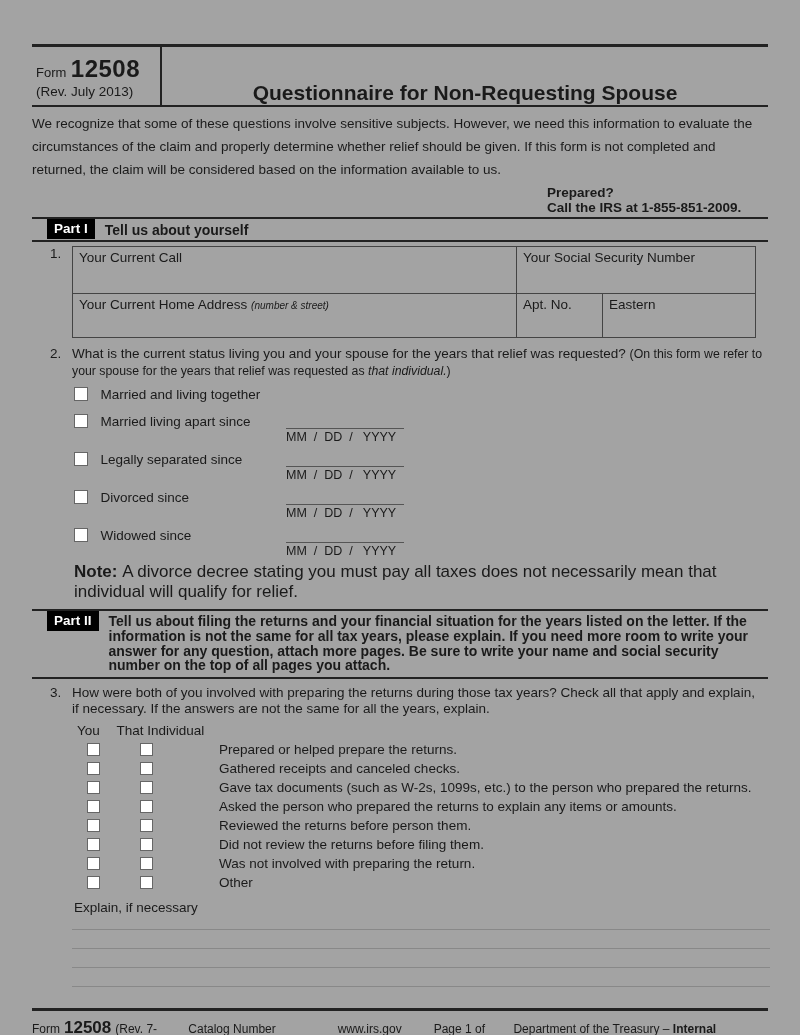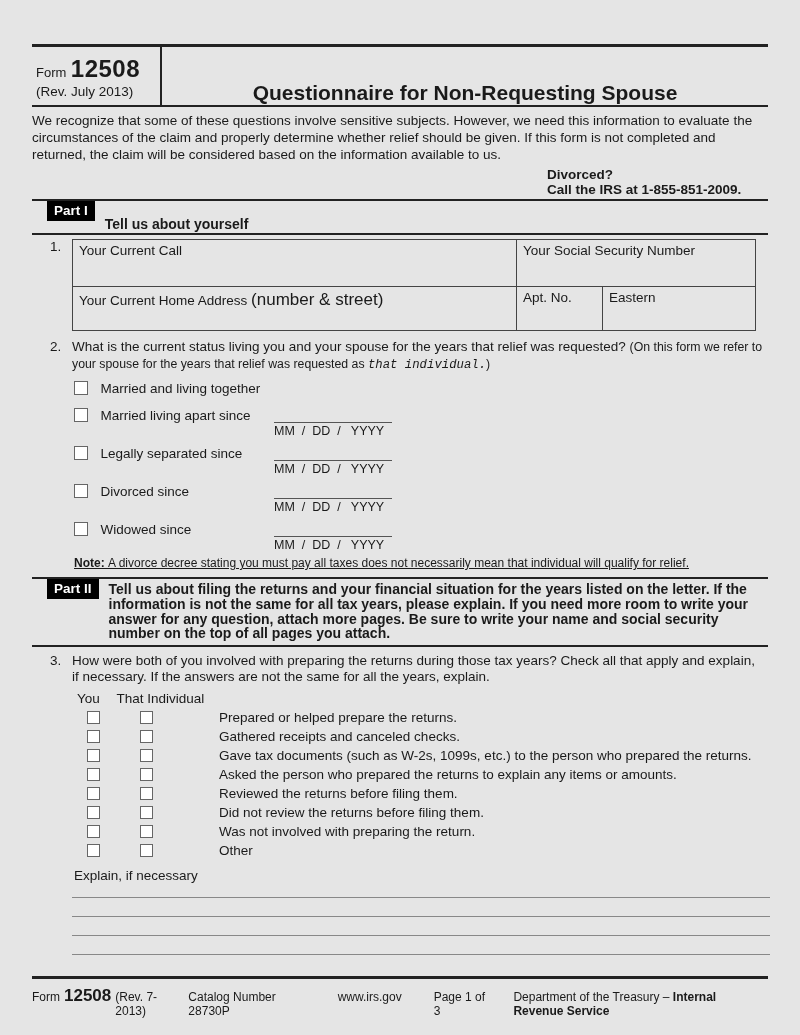--- a/index.html
+++ b/index.html
@@ -1,72 +1,72 @@
 <!DOCTYPE html>
 <html><head>
 <meta charset="utf-8">
 <style>
   * { margin:0; padding:0; box-sizing:border-box; }
   html,body { background:#fff; }
   body { font-family:"Liberation Sans","DejaVu Sans",sans-serif; color:#1a1a1a; }
-  .page { position:relative; width:800px; height:1035px; background:#e5e5e5; padding:0 32px; overflow:hidden; }
+  .page { position:relative; width:800px; height:1035px; background:#a3a3a3; padding:0 32px; overflow:hidden; }
 
   
   .form-header { margin-top:44px; display:flex; border-top:3px solid #222; border-bottom:2px solid #222; }
   .form-header-left { width:130px; border-right:2px solid #222; padding:8px 4px 6px 4px; }
   .form-word { font-size:13px; }
   .form-number-big { font-size:24px; font-weight:bold; letter-spacing:0.5px; }
   .form-rev { font-size:13.5px; margin-top:1px; }
   .form-title-wrap { flex:1; display:flex; align-items:flex-end; justify-content:center; }
   .form-title { font-size:21px; font-weight:bold; }
 
   
-  .intro { margin-top:5px; font-size:13.5px; line-height:17px; width:736px; }
+  .intro { margin-top:5px; font-size:13.5px; line-height:23px; width:736px; }
   .questions-block { margin-top:4px; margin-left:515px; font-weight:bold; font-size:13.5px; line-height:15px; }
 
   
   .part-header { border-top:2px solid #222; border-bottom:2px solid #222; display:flex; align-items:flex-start; padding:0 0 1px 0; }
   .part1-header { margin-top:2px; }
   .part-badge { display:inline-block; background:#000; color:#fff; font-weight:bold; font-size:13.5px; padding:2px 7px 3px 7px; margin-left:15px; white-space:nowrap; }
-  .part-title { font-weight:bold; font-size:14px; margin-left:10px; padding-top:15px; }
+  .part-title { font-weight:bold; font-size:14px; margin-left:10px; padding-top:3px; }
   .part2-header { margin-top:6px; }
   .part2-title { font-weight:bold; font-size:14px; line-height:14.8px; margin-left:10px; padding-top:3px; width:642px; padding-bottom:3px; }
 
   
   .q-row { display:flex; margin-top:4px; }
   .q-num { width:22px; margin-left:18px; font-size:13.5px; flex:none; }
   .q1-table { width:684px; border:1.5px solid #444; }
   .t-row { display:flex; }
   .t-row + .t-row { border-top:1.5px solid #444; }
   .t-cell { padding:3px 6px; font-size:13.5px; }
   .t-cell + .t-cell { border-left:1.5px solid #444; }
   .c-name { width:443px; height:46px; }
   .c-ssn { flex:1; }
   .c-addr { width:443px; height:43px; }
   .c-apt { width:86px; }
   .c-county { flex:1; }
   .c-city { width:443px; height:50px; }
   .c-phone { flex:1; }
-  .hint-italic { font-size:17px; }
+  .hint-italic { font-style:italic; font-size:10px; }
   .phone-paren { display:block; white-space:pre; margin-top:3px; font-size:13.5px; }
 
   
   .q2-block { margin-top:8px; }
   .q2-text { font-size:13.5px; line-height:15.5px; width:694px; }
   .q2-paren { font-size:12.3px; }
-  .q2-paren i { font-style:italic;font-family:Liberation Mono, monospace; }
+  .q2-paren i { font-style:italic; }
   .status-row { position:relative; margin-left:42px; }
   .status-row.no-date { height:27px; padding-top:6px; }
   .status-row.with-date { height:38px; padding-top:6px; }
   .cb { display:inline-block; width:14px; height:14px; border:1.5px solid #666; background:#fff; vertical-align:-2px; }
   .status-label { font-size:13.5px; margin-left:8px; }
-  .date-field { position:absolute; left:200px; top:15px; width:118px; }
+  .date-field { position:absolute; left:212px; top:15px; width:118px; }
   .date-line { height:8px; border-bottom:1.2px solid #555; }
   .date-format { white-space:pre; font-size:12.5px; margin-top:1px; }
-  .note-line { margin:4px 0 7px 42px; font-size:12px;text-decoration:underline; }
+  .note-line { margin:4px 0 7px 42px; font-size:17px; }
 
   
   .q3-text { font-size:13.5px; line-height:15.5px; width:692px; }
   .inv-header { margin-top:7px; font-size:13.5px; height:17px; }
   .inv-header .h-you { margin-left:45px;margin-top:30px; }
   .inv-header .h-ind { margin-left:13px; }
   .inv-row { display:flex; align-items:center; height:19px; }
   .cb-sm { display:inline-block; width:13px; height:13px; border:1.4px solid #666; background:#fff; flex:none; }
   .inv-cb1 { margin-left:55px; }
   .inv-cb2 { margin-left:40px; }
@@ -101,21 +101,21 @@
       <div class="form-rev">(Rev. July 2013)</div>
     </div>
     <div class="form-title-wrap">
       <div class="form-title">Questionnaire for Non-Requesting Spouse</div>
     </div>
   </div>
 
   <p class="intro">We recognize that some of these questions involve sensitive subjects. However, we need this information to evaluate the circumstances of the claim and properly determine whether relief should be given. If this form is not completed and returned, the claim will be considered based on the information available to us.</p>
 
   <div class="questions-block">
-    <div>Divorced?</div>
+    <div>Prepared?</div>
     <div>Call the IRS at 1-855-851-2009.</div>
   </div>
 
   <div class="part-header part1-header">
     <span class="part-badge">Part I</span>
     <span class="part-title">Tell us about yourself</span>
   </div>
 
   <div class="q-row">
     <span class="q-num">1.</span>
@@ -227,21 +227,21 @@
     <span class="inv-label">Gave tax documents (such as W-2s, 1099s, etc.) to the person who prepared the returns.</span>
   </div>
   <div class="inv-row">
     <span class="cb-sm inv-cb1"></span>
     <span class="cb-sm inv-cb2"></span>
     <span class="inv-label">Asked the person who prepared the returns to explain any items or amounts.</span>
   </div>
   <div class="inv-row">
     <span class="cb-sm inv-cb1"></span>
     <span class="cb-sm inv-cb2"></span>
-    <span class="inv-label">Reviewed the returns before filing them.</span>
+    <span class="inv-label">Reviewed the returns before person them.</span>
   </div>
   <div class="inv-row">
     <span class="cb-sm inv-cb1"></span>
     <span class="cb-sm inv-cb2"></span>
     <span class="inv-label">Did not review the returns before filing them.</span>
   </div>
   <div class="inv-row">
     <span class="cb-sm inv-cb1"></span>
     <span class="cb-sm inv-cb2"></span>
     <span class="inv-label">Was not involved with preparing the return.</span>

